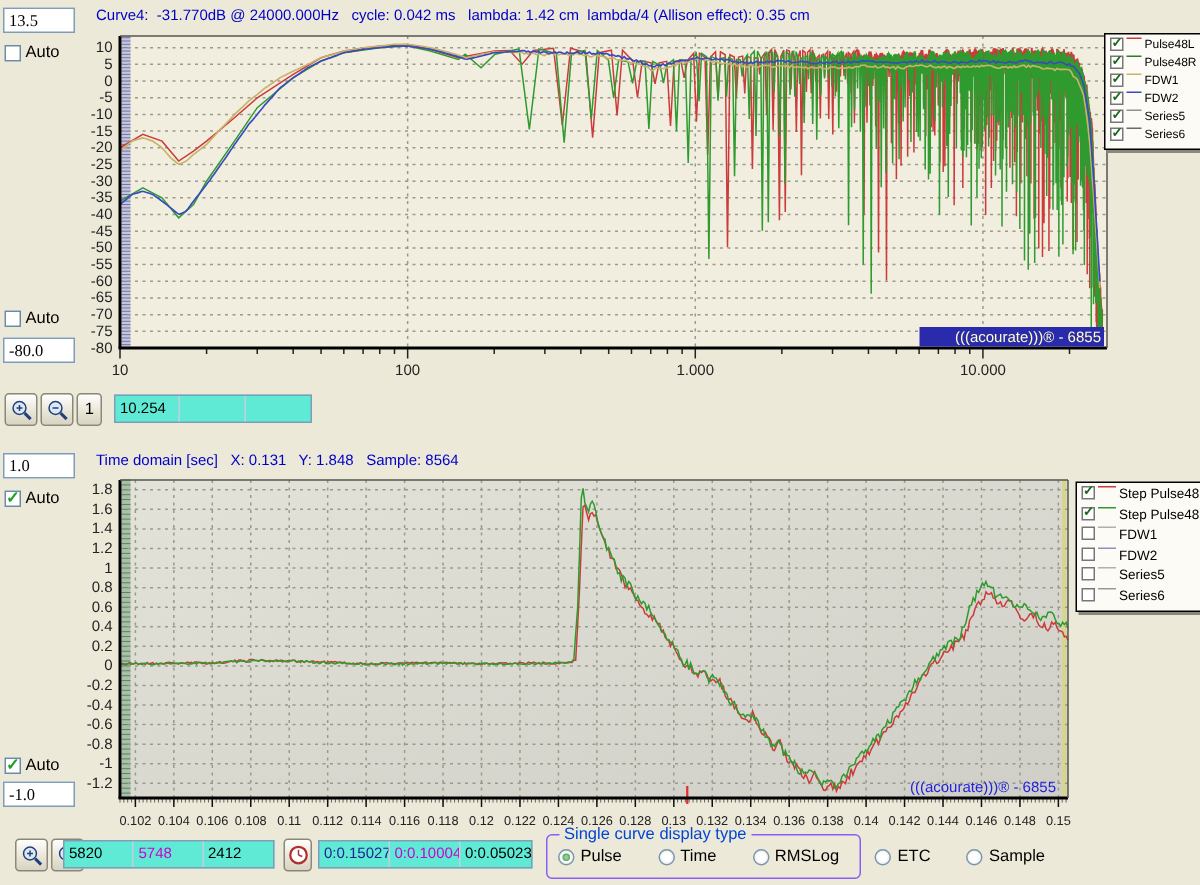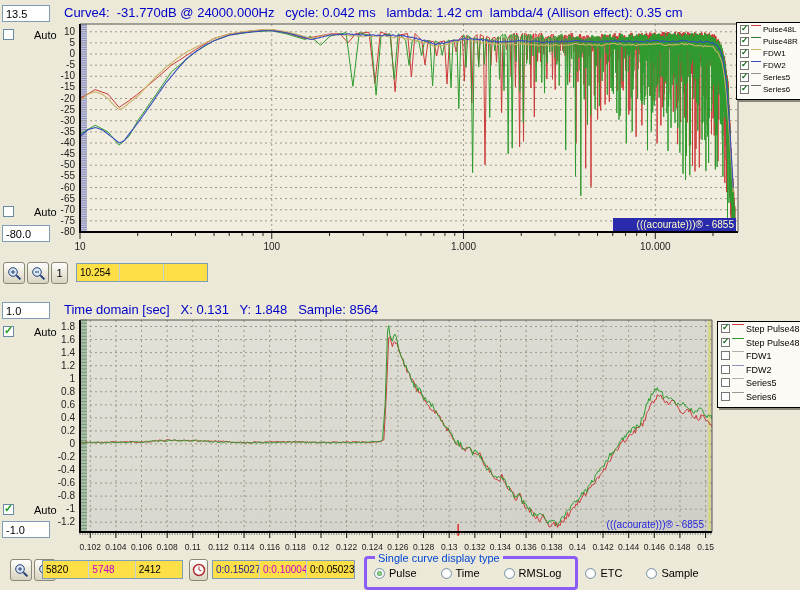--- a/index.html
+++ b/index.html
@@ -1,46 +1,46 @@
 <!DOCTYPE html>
 <html><head>
 <meta charset="utf-8">
 <style>
   html,body{margin:0;padding:0}
   body{width:800px;height:590px;position:relative;overflow:hidden;
        background:#ece9d8;font-family:"Liberation Sans",sans-serif;font-size:11px;color:#000}
   .abs{position:absolute}
   svg text{font-family:"Liberation Sans",sans-serif}
-  .hdr{color:#0000c8;font-size:13px;white-space:pre}
+  .hdr{color:#0000c8;font-size:10px;white-space:pre}
   .field{background:#fff;border:1px solid #7f9db9;font-size:11px;padding:1px 3px;
-         font-family:Liberation Sans, sans-serif;box-sizing:border-box}
+         font-family:Liberation Serif, serif;box-sizing:border-box}
   input.field{height:17px}
-  .seg{display:flex;background:#fde047;border:1px solid #7f9db9;height:19px;box-sizing:border-box;align-items:center}
+  .seg{display:flex;background:#5eead4;border:1px solid #7f9db9;height:19px;box-sizing:border-box;align-items:center}
   .seg span{display:inline-block;height:100%;line-height:17px;padding:0 3px;box-sizing:border-box;
             border-right:1px solid #c6cede;font-size:10px;overflow:hidden;white-space:nowrap}
   .seg span:last-child{border-right:none}
   .c-mag{color:#cc00cc}.c-nav{color:#202090}
   .btn{width:22px;height:22px;border:1px solid #8a8877;border-radius:3px;
        background:linear-gradient(#fefefe,#e8e4d4 60%,#d8d4c4);display:flex;align-items:center;
        justify-content:center;box-sizing:border-box;font-size:11px}
   .btn.small{width:17px}
-  .auto{display:flex;align-items:flex-start;gap:20px;font-size:11px}
+  .auto{display:flex;align-items:flex-end;gap:3px;font-size:11px}
   .chk{width:11px;height:11px;background:#fff;border:1px solid #6a8aa5;display:inline-block;
        position:relative;box-sizing:border-box}
   .chk.checked::after{content:"✓";position:absolute;top:-3px;left:0;font-size:11px;font-weight:bold;color:#21a121}
   .legendbox{background:#fcfbf6;border:1px solid #000;box-shadow:2px 2px 0 #8a8878;padding:2px 2px 2px 3px;z-index:5}
   .lrow{display:flex;gap:2px;height:12px}
   #bot-legend .lrow{height:13.5px}
   .lchk{width:9px;height:9px;background:#fff;border:1px solid #777;display:inline-block;position:relative;flex:0 0 auto;box-sizing:border-box}
   .lchk.on::after{content:"✓";position:absolute;top:-3px;left:0;font-size:9px;font-weight:bold;color:#1a6a1a}
   .lline{width:10px;border-top:1px solid #000;display:inline-block;flex:0 0 auto}
   .llab{font-size:8px;white-space:nowrap}
   #bot-legend .llab{font-size:9px}
   #bot-legend .lline{width:12px}
-  .groupbox{border:3px solid #8b5cf6;border-radius:4px;position:absolute;background:#ece9d8}
+  .groupbox{border:1px solid #8b5cf6;border-radius:4px;position:absolute;background:#ece9d8}
   .gcap{position:absolute;top:-7px;left:8px;background:#ece9d8;padding:0 3px;color:#0046d5;font-size:11px}
   .ropt{display:flex;align-items:center;gap:4px;font-size:11px}
   .radio{width:11px;height:11px;border:1px solid #7a96ad;border-radius:50%;
          background:radial-gradient(#fff 40%,#e2e2e2);position:relative;box-sizing:border-box;flex:0 0 auto}
   .radio.sel::after{content:"";position:absolute;left:2px;top:2px;width:5px;height:5px;border-radius:50%;
          background:radial-gradient(#8ed08e 30%,#1f7a1f)}
 </style>
 </head>
 <body>
 

